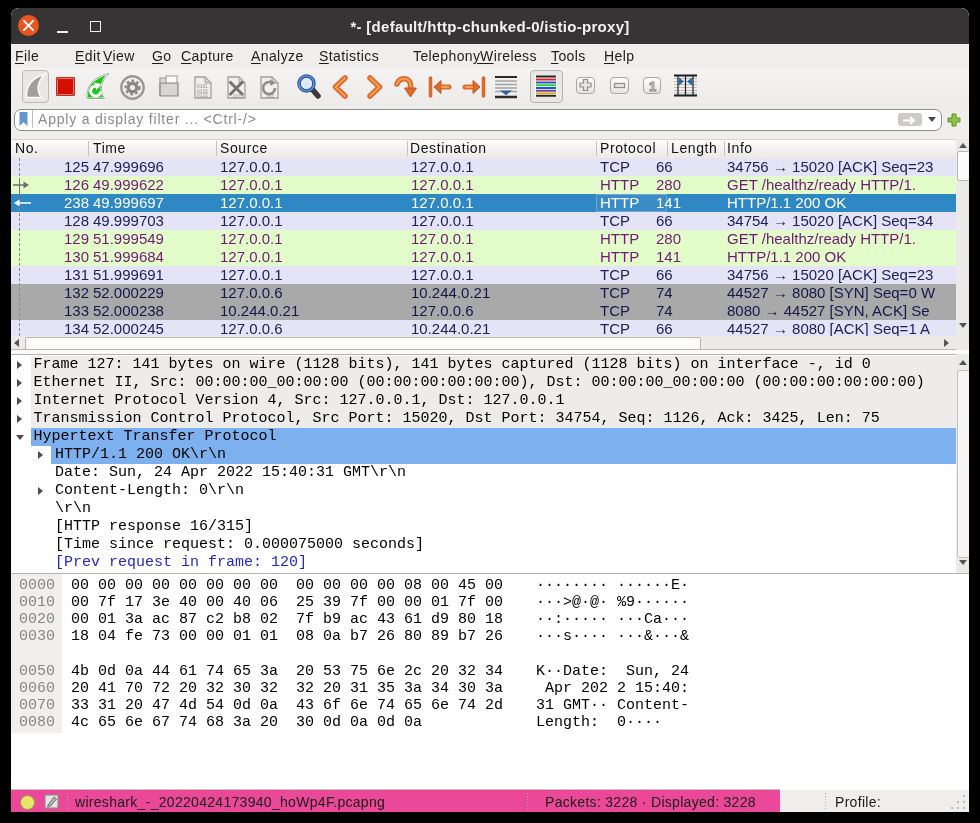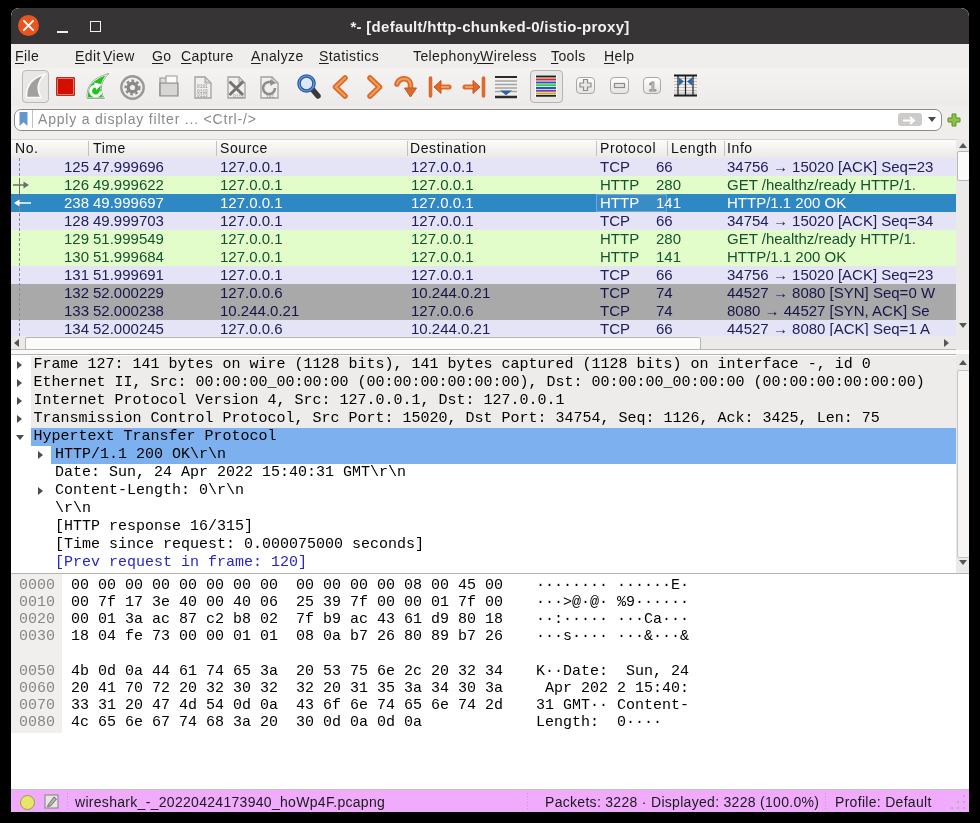--- a/index.html
+++ b/index.html
@@ -39,21 +39,21 @@
        font-size:15px;line-height:18px;white-space:pre;}
   .row span{position:absolute;top:0;height:18px;}
   .c-no{left:31px;width:47px;text-align:right;}
   .c-time{left:82px;}
   .c-src{left:209px;}
   .c-dst{left:400px;}
   .c-proto{left:589px;}
   .c-len{left:645px;width:62px;}
   .c-info{left:716px;width:229px;overflow:hidden;}
   .r-tcp{background:#e5e4f7;color:#20205a;}
-  .r-http{background:#e3fdca;color:#14532d;}
+  .r-http{background:#e3fdca;color:#701a75;}
   .r-gray{background:#a9a9a9;color:#16164c;}
   .r-sel{background:#2e88c4;color:#fff;}
   #protocell{position:absolute;left:585px;width:71px;height:18px;background:#3a8cc7;border:1px solid #6fa8d8;box-sizing:border-box;}
   
   .vsb{position:absolute;width:13px;background:#eceae8;}
   
   #hscroll{position:absolute;left:0;top:327.5px;width:945px;height:14.5px;background:#eceae8;border-bottom:1px solid #bab8b6;box-sizing:border-box;}
   
   #detail{position:absolute;left:0;top:346px;width:945px;height:217.5px;background:#fff;
           border-top:1px solid #b5b3b1;overflow:hidden;}
@@ -65,21 +65,21 @@
   
   #hex{position:absolute;left:0;top:565px;width:958px;height:216px;background:#fff;
        border-top:1px solid #b5b3b1;overflow:hidden;}
   #hexoffbg{position:absolute;left:0;top:0;width:51px;height:159px;background:#f0efee;}
   .xrow{position:absolute;left:0;width:958px;height:17.1px;font-family:"Liberation Mono",monospace;
         font-size:15px;line-height:17px;white-space:pre;color:#000;}
   .xo{position:absolute;left:8px;color:#878787;}
   .xh{position:absolute;left:60px;}
   .xa{position:absolute;left:525px;}
   
-  #status{position:absolute;left:0;top:781px;width:958px;height:23px;background:#f0abfc;
+  #status{position:absolute;left:0;top:781px;width:769px;height:23px;background:#ec4899;
           border-top:1px solid #c5c3c1;font-size:14px;letter-spacing:0.3px;color:#1a1a1a;}
   .ssep{position:absolute;top:3px;width:1px;height:17px;
         background:repeating-linear-gradient(#aaa 0 1px,transparent 1px 3px);}
   
   .tri-r{width:0;height:0;border-left:5px solid #4c4c4c;border-top:4px solid transparent;
          border-bottom:4px solid transparent;position:absolute;}
   .tri-d{width:0;height:0;border-top:5px solid #4c4c4c;border-left:4px solid transparent;
          border-right:4px solid transparent;position:absolute;}
 </style>
 </head>

